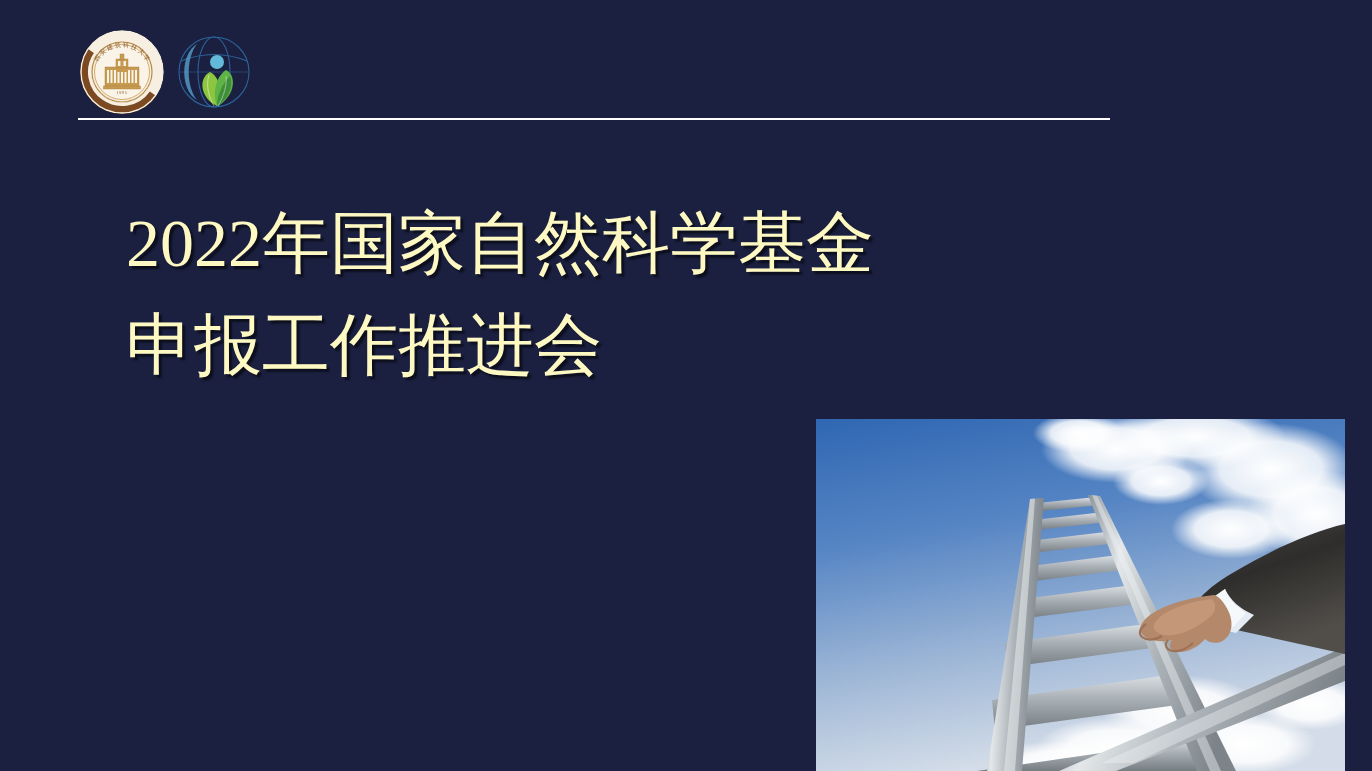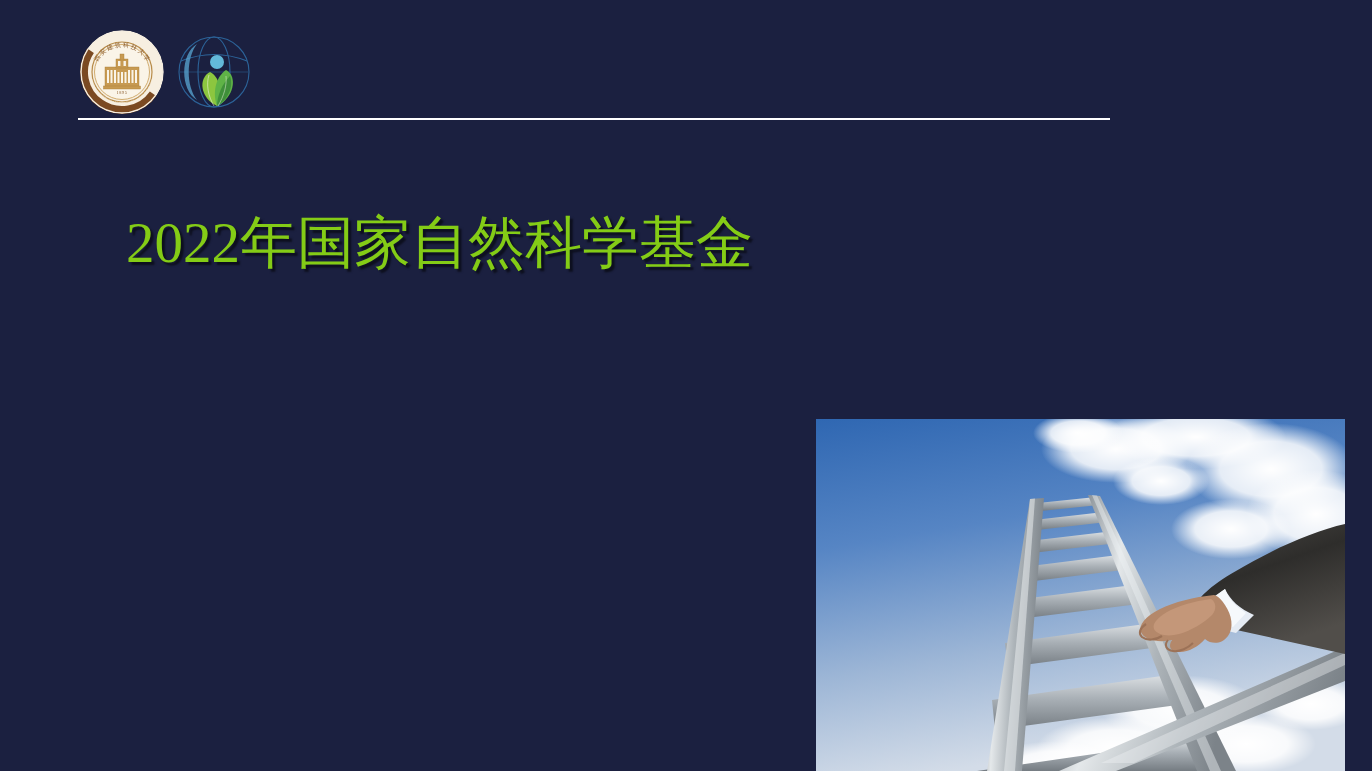--- a/index.html
+++ b/index.html
@@ -43,23 +43,23 @@
   }
 
   
   #title-block {
     position:absolute;
     left:126px; top:192px;
     width:1120px;
   }
   .title-line {
     font-family:"Liberation Serif", "DejaVu Serif", serif;
-    font-size:57px;
+    font-size:68px;
     line-height:102px;
-    color:#84cc16;
+    color:#fef9c3;
     white-space:nowrap;
     letter-spacing:0px;
     text-shadow:3px 3px 2px rgba(0,0,0,0.55);
   }
 
   
   #photo {
     position:absolute;
     left:816px; top:419px;
     width:529px; height:352px;
@@ -147,20 +147,21 @@
         <path d="M 44,78 C 38,68 36,56 39,47" fill="none" stroke="#f2f7e8" stroke-width="1" opacity="0.55"></path>
         <path d="M 48,78 C 54,68 57,57 56,48" fill="none" stroke="#eaf4e0" stroke-width="1" opacity="0.5"></path>
       </svg>
     </div>
   </div>
 
   <div id="divider"></div>
 
   <div id="title-block">
     <div class="title-line">2022年国家自然科学基金</div>
+    <div class="title-line">申报工作推进会</div>
   </div>
 
   <div id="photo">
     <svg viewBox="0 0 529 352" xmlns="http://www.w3.org/2000/svg" aria-hidden="true">
       <defs>
         <linearGradient id="sky" x1="0" y1="0" x2="0.25" y2="1">
           <stop offset="0%" stop-color="#2f67b2"></stop>
           <stop offset="35%" stop-color="#5685c4"></stop>
           <stop offset="70%" stop-color="#9db6d6"></stop>
           <stop offset="100%" stop-color="#d3dce8"></stop>

